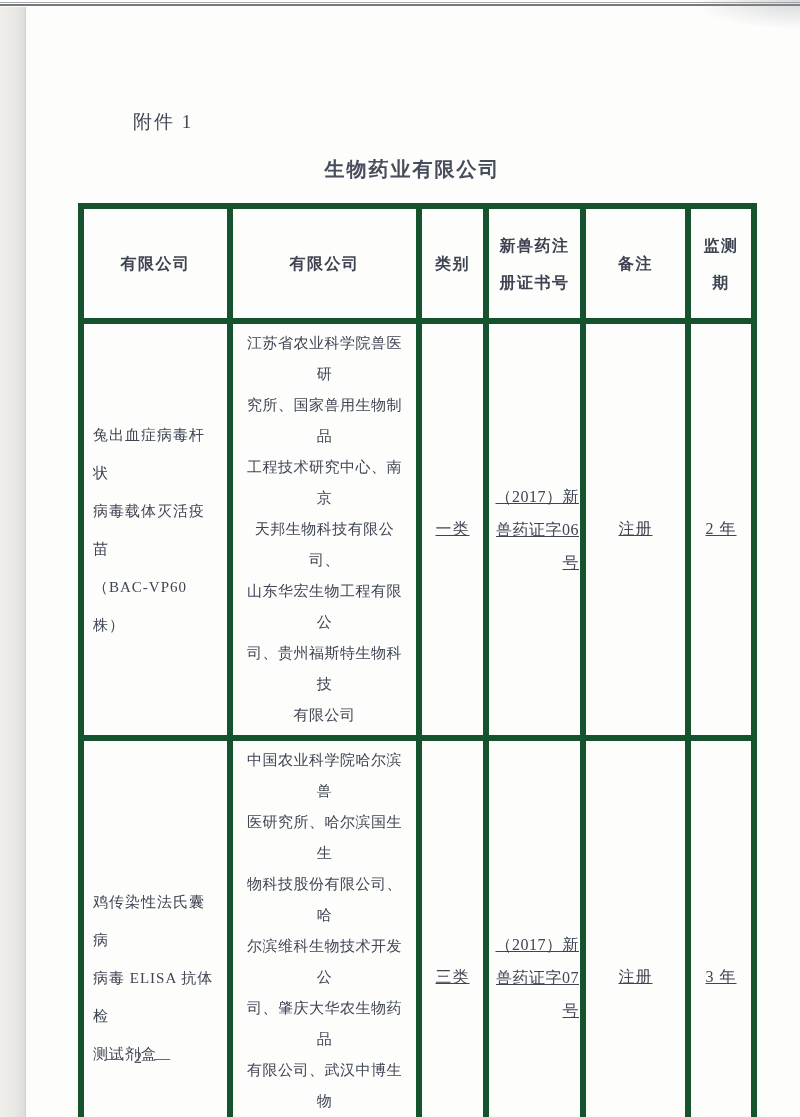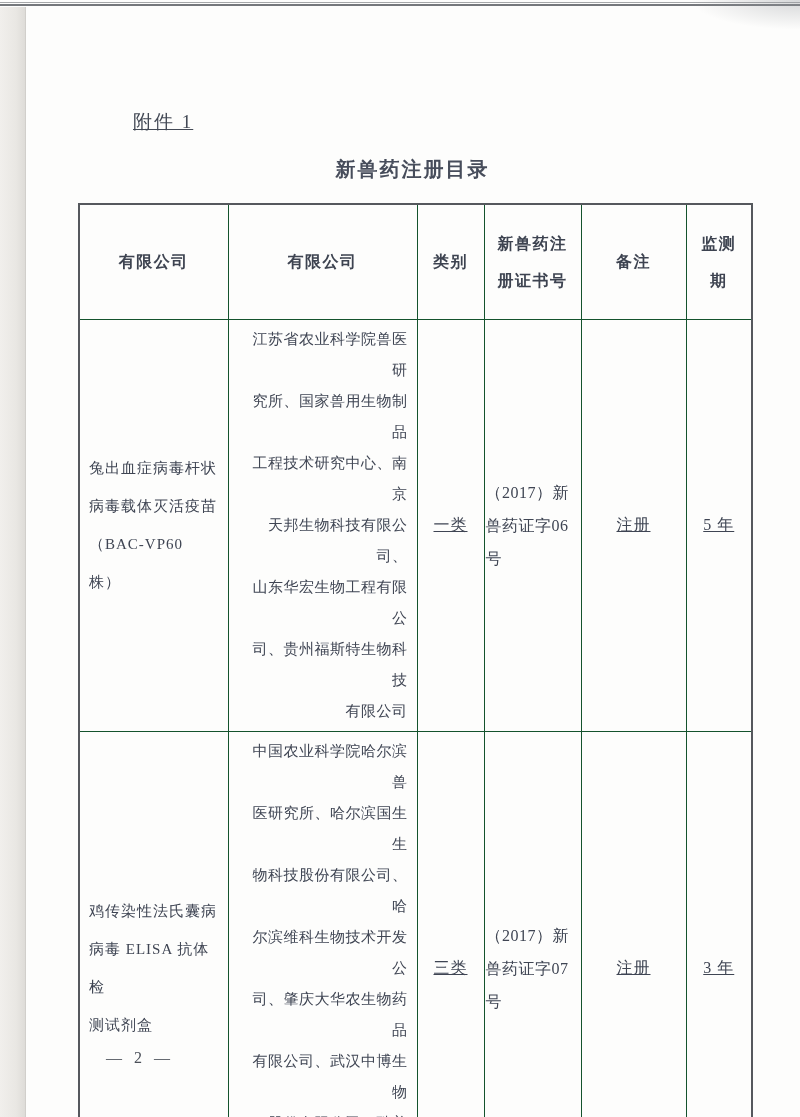--- a/index.html
+++ b/index.html
@@ -19,75 +19,75 @@
     position:absolute;top:7px;left:0;bottom:0;width:25px;
     background:linear-gradient(90deg,#f1efec 0%,#e9e7e3 65%,#dedcd8 100%);
     border-right:1px solid #d1cfcb;
   }
   .corner-smudge{
     position:absolute;top:0;right:0;width:110px;height:30px;
     background:radial-gradient(ellipse at top right, rgba(150,153,158,0.38), rgba(150,153,158,0) 70%);
   }
   .attachment-label{
     position:absolute;left:133px;top:109px;
-    font-size:19px;letter-spacing:2px;color:#434955;text-decoration:underline;
+    font-size:19px;letter-spacing:2px;color:#434955;
   }
   .doc-title{
     position:absolute;left:25px;right:0;top:156px;
     text-align:center;font-size:20px;font-weight:700;letter-spacing:2px;
     color:#474d5b;font-family:"Liberation Sans", sans-serif;
   }
   table.registry{
     position:absolute;left:78px;top:203px;width:673px;
     border-collapse:collapse;table-layout:fixed;
     border:2px solid #55585d;
   }
   table.registry th, table.registry td{
-    border:1px solid #14532d;
+    border:6px solid #14532d;
     vertical-align:middle;
     white-space:pre-line;
     overflow:hidden;
   }
   table.registry th{
     font-size:16px;font-weight:700;letter-spacing:1.5px;
     line-height:37px;text-align:center;color:#3d4350;
   }
   tr.header-row{height:115px;}
   tr.row-1{height:218px;}
   tr.row-2{height:247px;}
   td.cell-name{
     font-size:15px;line-height:38px;padding:0 9px;
     text-align:left;letter-spacing:1px;
   }
   td.cell-unit{
     font-size:15px;line-height:31px;padding:4px 9px;
-    text-align:right;letter-spacing:0.5px;
+    text-align:center;letter-spacing:0.5px;
   }
   td.cell-center{
     font-size:16px;text-align:center;letter-spacing:1px;text-decoration:underline;
   }
   td.cell-cert{
-    font-size:16px;line-height:33px;text-align:left;letter-spacing:0.5px;
+    font-size:16px;line-height:33px;text-align:right;letter-spacing:0.5px;text-decoration:underline;
   }
   .page-number{
     position:absolute;left:106px;top:1049px;
     font-size:16px;letter-spacing:4px;color:#4b5059;
   }
 </style>
 </head>
 <body>
 
 <div class="paper"></div>
 <div class="top-edge-line-1"></div>
 <div class="top-edge-line-2"></div>
 <div class="left-strip"></div>
 <div class="corner-smudge"></div>
 
 <div class="attachment-label">附件 1</div>
-<div class="doc-title">新兽药注册目录</div>
+<div class="doc-title">生物药业有限公司</div>
 
 <table class="registry">
   <colgroup>
     <col style="width:149px">
     <col style="width:189px">
     <col style="width:67px">
     <col style="width:97px">
     <col style="width:105px">
     <col style="width:66px">
   </colgroup>
@@ -113,21 +113,21 @@
 工程技术研究中心、南京
 天邦生物科技有限公司、
 山东华宏生物工程有限公
 司、贵州福斯特生物科技
 有限公司</td>
       <td class="cell-center">一类</td>
       <td class="cell-cert">（2017）新
 兽药证字06
 号</td>
       <td class="cell-center">注册</td>
-      <td class="cell-center">5 年</td>
+      <td class="cell-center">2 年</td>
     </tr>
     <tr class="row-2">
       <td class="cell-name">鸡传染性法氏囊病
 病毒 ELISA 抗体检
 测试剂盒</td>
       <td class="cell-unit">中国农业科学院哈尔滨兽
 医研究所、哈尔滨国生生
 物科技股份有限公司、哈
 尔滨维科生物技术开发公
 司、肇庆大华农生物药品

